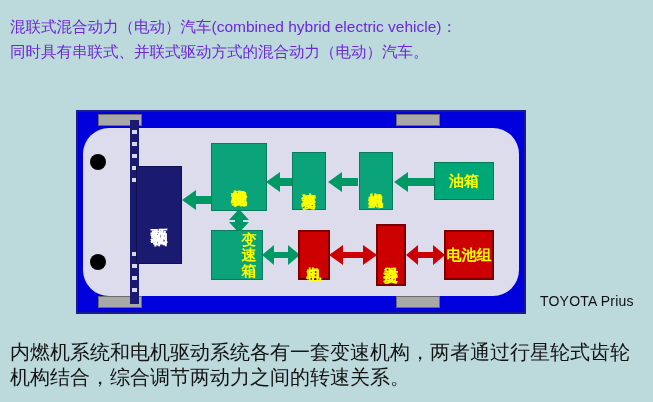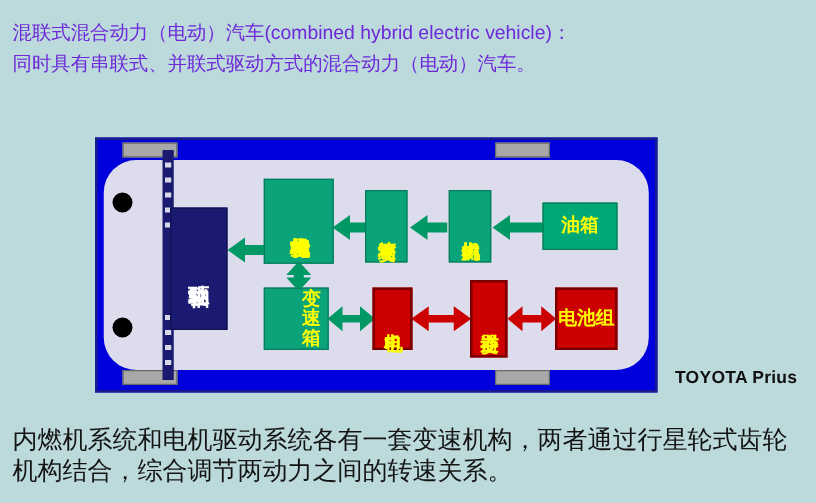--- a/index.html
+++ b/index.html
@@ -39,21 +39,21 @@
     color: #141414;
     white-space: pre-line;
   }
 
   
   #caption {
     position: absolute;
     left: 540px;
     top: 293px;
     font-size: 14px;
-    font-weight: bold;
+    font-weight: normal;
     color: #101010;
     letter-spacing: 0.2px;
   }
 
   
   #diagram {
     position: absolute;
     left: 76px;
     top: 110px;
     width: 450px;

